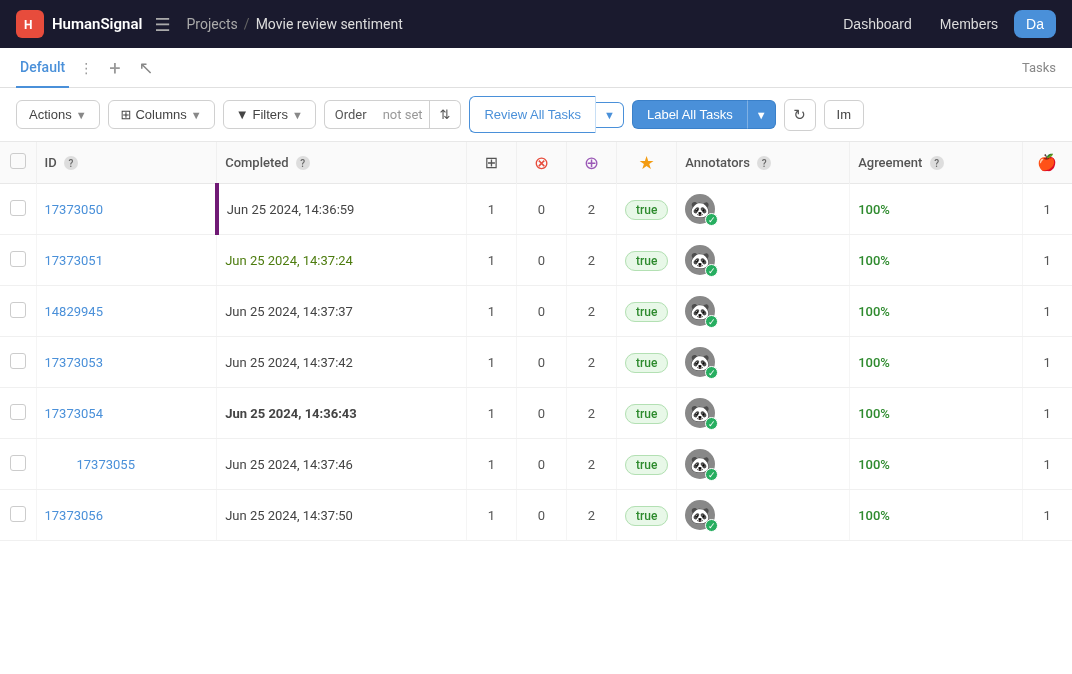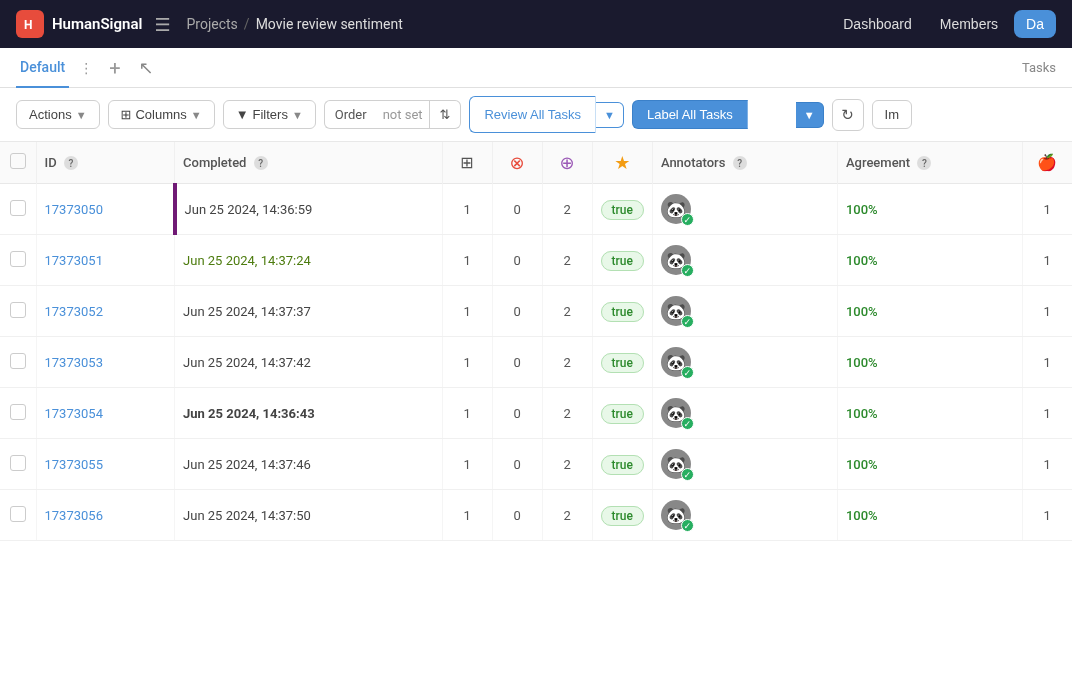--- a/index.html
+++ b/index.html
@@ -74,21 +74,21 @@
     </button>
   </div>
 
   <div style="display:flex;align-items:center;">
     <button style="display:flex;align-items:center;gap:4px;padding:10px 14px;border:1px solid #4a90d9;background:white;cursor:pointer;font-size:13px;color:#4a90d9;border-radius:6px 0 0 6px;border-right:1px solid #c8dff5;">
       <span>Review All Tasks</span>
     </button>
     <button style="padding:6px 8px;border:1px solid #4a90d9;background:white;cursor:pointer;color:#4a90d9;border-radius:0 6px 6px 0;border-left:none;font-size:11px;">▼</button>
   </div>
 
-  <div style="display:flex;align-items:center;gap:48px;">
+  <div style="display:flex;">
     <button style="display:flex;align-items:center;gap:4px;padding:6px 14px;border:1px solid #3a80c9;background:#4a90d9;cursor:pointer;font-size:13px;color:white;border-radius:6px 0 0 6px;border-right:1px solid rgba(255,255,255,0.3);">
       <span>Label All Tasks</span>
     </button>
     <button style="padding:6px 8px;border:1px solid #3a80c9;background:#4a90d9;cursor:pointer;color:white;border-radius:0 6px 6px 0;border-left:none;font-size:11px;">▼</button>
   </div>
 
   <button style="display:flex;align-items:center;justify-content:center;width:32px;height:32px;border:1px solid #d0d0d0;border-radius:6px;background:white;cursor:pointer;color:#555;font-size:15px;">↻</button>
 
   <button style="padding:6px 12px;border:1px solid #d0d0d0;border-radius:6px;background:white;cursor:pointer;font-size:13px;color:#444;">
     <span>Im</span>
@@ -204,21 +204,21 @@
     </td>
     <td style="padding:10px 8px;text-align:center;">
       <span style="color:#555;">1</span>
     </td>
   </tr>
         <tr style="border-bottom: 1px solid rgb(240, 240, 240);">
     <td style="padding:10px 8px;text-align:center;border-right:1px solid #f5f5f5;">
       <div style="width:16px;height:16px;border:1.5px solid #ccc;border-radius:3px;display:inline-block;cursor:pointer;"></div>
     </td>
     <td style="padding:10px 8px;font-size:13px;color:#4a90d9;border-right:1px solid #f5f5f5;">
-      <span style="cursor:pointer;color:#4a90d9;">17373052</span>
+      <span style="cursor:pointer;color:#4a90d9;">14829945</span>
     </td>
     <td style="padding:10px 8px;font-size:13px;color:#444;border-right:1px solid #f5f5f5;">
       <span>Jun 25 2024, 14:37:37</span>
     </td>
     <td style="padding:10px 8px;text-align:center;border-right:1px solid #f5f5f5;">
       <span style="color:#555;">1</span>
     </td>
     <td style="padding:10px 8px;text-align:center;border-right:1px solid #f5f5f5;">
       <span style="color:#555;">0</span>
     </td>
@@ -309,21 +309,21 @@
     </td>
     <td style="padding:10px 8px;text-align:center;">
       <span style="color:#555;">1</span>
     </td>
   </tr>
         <tr style="border-bottom: 1px solid rgb(240, 240, 240);">
     <td style="padding:10px 8px;text-align:center;border-right:1px solid #f5f5f5;">
       <div style="width:16px;height:16px;border:1.5px solid #ccc;border-radius:3px;display:inline-block;cursor:pointer;"></div>
     </td>
     <td style="padding:10px 8px;font-size:13px;color:#4a90d9;border-right:1px solid #f5f5f5;">
-      <span style="cursor:pointer;color:#4a90d9;">17373055</span>
+      <span style="cursor:pointer;color:#4a90d9;margin-left:32px;">17373055</span>
     </td>
     <td style="padding:10px 8px;font-size:13px;color:#444;border-right:1px solid #f5f5f5;">
       <span>Jun 25 2024, 14:37:46</span>
     </td>
     <td style="padding:10px 8px;text-align:center;border-right:1px solid #f5f5f5;">
       <span style="color:#555;">1</span>
     </td>
     <td style="padding:10px 8px;text-align:center;border-right:1px solid #f5f5f5;">
       <span style="color:#555;">0</span>
     </td>

